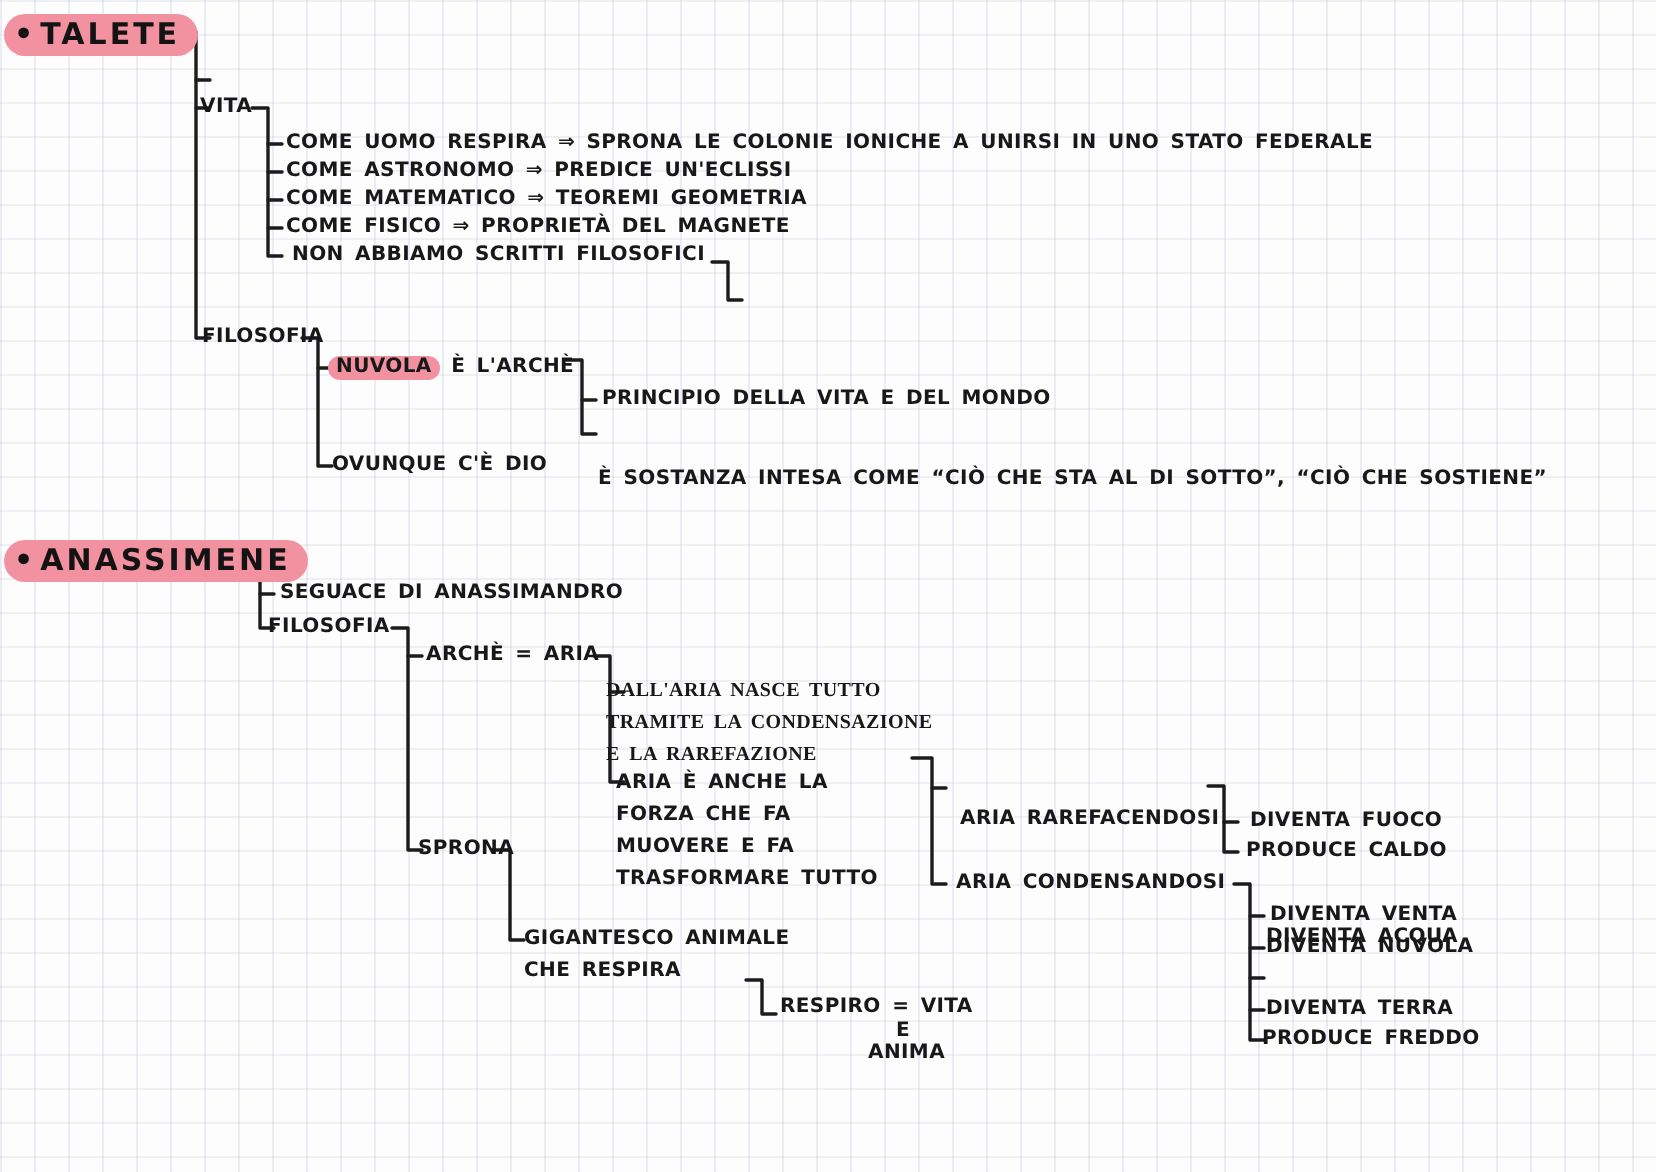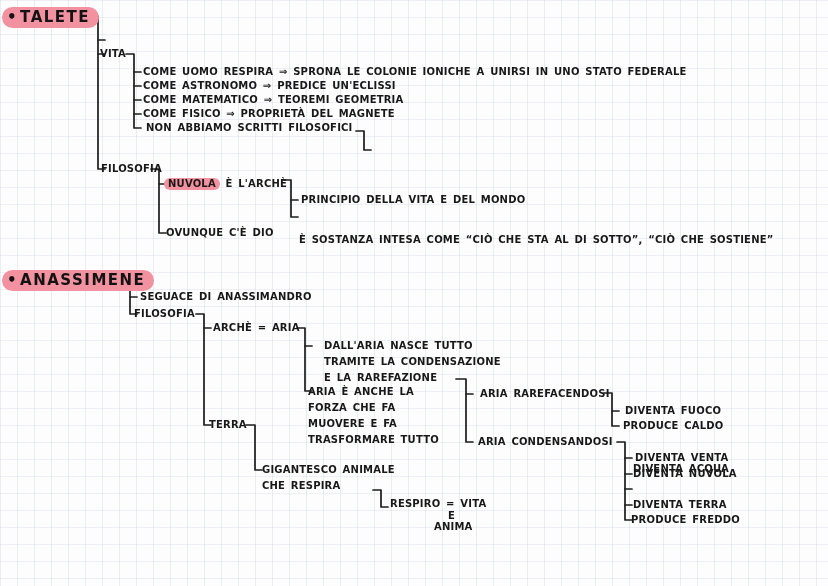--- a/index.html
+++ b/index.html
@@ -117,39 +117,39 @@
 
   <div class="title-pill" style="left:2px;top:270px;">
       <span>•</span>
       <span>ANASSIMENE</span>
     </div>
 
   <div class="label" style="left:140px;top:289px;">SEGUACE DI ANASSIMANDRO</div>
   <div class="label" style="left:134px;top:306px;">FILOSOFIA</div>
   <div class="label" style="left:213px;top:320px;">ARCHÈ = ARIA</div>
 
-  <div class="label multi" style="left:324px;top:338px;">DALL'ARIA NASCE TUTTO
+  <div class="label multi" style="left:303px;top:338px;font-family:Liberation Serif, serif;">DALL'ARIA NASCE TUTTO
 TRAMITE LA CONDENSAZIONE
 E LA RAREFAZIONE</div>
   <div class="label multi" style="left:308px;top:384px;">ARIA È ANCHE LA
 FORZA CHE FA
 MUOVERE E FA
 TRASFORMARE TUTTO</div>
 
-  <div class="label" style="left:480px;top:386px;">ARIA RAREFACENDOSI</div>
+  <div class="label" style="left:480px;top:402px;">ARIA RAREFACENDOSI</div>
   <div class="label" style="left:625px;top:403px;">DIVENTA FUOCO</div>
   <div class="label" style="left:623px;top:418px;">PRODUCE CALDO</div>
 
   <div class="label" style="left:478px;top:434px;">ARIA CONDENSANDOSI</div>
   <div class="label" style="left:635px;top:450px;">DIVENTA VENTA</div>
   <div class="label" style="left:633px;top:466px;">DIVENTA NUVOLA</div>
   <div class="label" style="left:633px;top:461px;">DIVENTA ACQUA</div>
   <div class="label" style="left:633px;top:497px;">DIVENTA TERRA</div>
   <div class="label" style="left:631px;top:512px;">PRODUCE FREDDO</div>
 
-  <div class="label" style="left:209px;top:417px;">TERRA</div>
+  <div class="label" style="left:209px;top:417px;">SPRONA</div>
   <div class="label multi" style="left:262px;top:462px;">GIGANTESCO ANIMALE
 CHE  RESPIRA</div>
   <div class="label" style="left:390px;top:496px;">RESPIRO = VITA</div>
   <div class="label" style="left:448px;top:508px;">E</div>
   <div class="label" style="left:434px;top:519px;">ANIMA</div>
 
 </div>
 
 </body></html>

